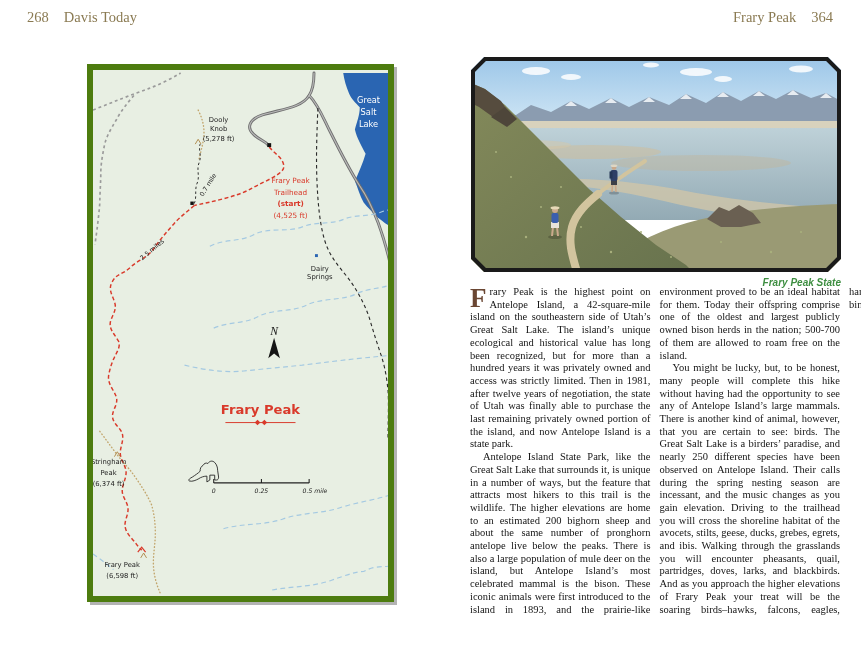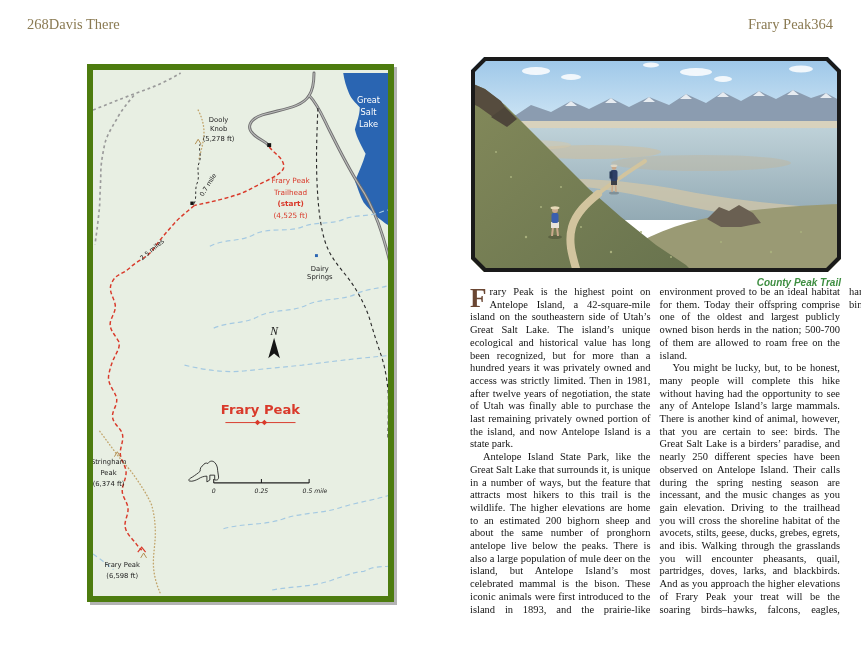--- a/index.html
+++ b/index.html
@@ -10,22 +10,22 @@
     --map-red:#d93a2b;
     --caption-green:#3e8e41;
     --stream-blue:#a4c9e2;
     --ridge-tan:#c2a56c;
     --road-gray:#6f6f6f;
   }
   *{margin:0;padding:0;box-sizing:border-box;}
   html,body{background:#fff;}
   .spread{position:relative;width:861px;height:646px;background:#fff;overflow:hidden;
           font-family:"Liberation Serif",serif;}
-  .running-head{position:absolute;top:16px;font-size:14.5px;color:var(--header-brown);
-          display:flex;align-items:baseline;justify-content:center;}
+  .running-head{position:absolute;top:9px;font-size:14.5px;color:var(--header-brown);
+          display:flex;gap:15px;align-items:baseline;justify-content:center;}
   .rh-left{left:27px;}
   .rh-right{right:28px;}
   .map-frame{position:absolute;left:87px;top:64px;width:307px;height:538px;
           background:var(--map-bg);border:6px solid #4d7c0f;box-shadow:3px 3px 0 #b3b3b3;}
   .map-frame svg{display:block;width:100%;height:100%;}
   text.maplab{font-family:"DejaVu Sans",sans-serif;fill:#1c1c1c;}
   text.red{fill:var(--map-red);}
   text.white{fill:#fff;}
   .photo-frame{position:absolute;left:471px;top:57px;width:370px;height:215px;}
   .photo-frame svg{display:block;width:100%;height:100%;}
@@ -40,21 +40,21 @@
   .dropcap{float:left;font-size:27px;line-height:23px;padding:1px 3px 0 0;
           color:var(--dropcap-brown);font-weight:bold;}
 </style>
 </head>
 <body>
 
 <div class="spread">
 
   <div class="running-head rh-left">
     <span>268</span>
-    <span>Davis There</span>
+    <span>Davis Today</span>
   </div>
   <div class="running-head rh-right">
     <span>Frary Peak</span>
     <span>364</span>
   </div>
 
   <div class="map-frame">
     <svg viewBox="0 0 303 534">
 
       <g>
@@ -284,21 +284,21 @@
           <rect x="139.5" y="113" width="7" height="11" rx="2" fill="#2e3f66"></rect>
           <rect x="138.5" y="114.5" width="3" height="7" fill="#243655"></rect>
           <circle cx="143" cy="110.5" r="2.4" fill="#c9a88b"></circle>
           <ellipse cx="143" cy="108.8" rx="3.4" ry="1.2" fill="#ddd6c4"></ellipse>
         </g>
       </g>
       <path d="M14,2 H356 L368,14 V201 L356,213 H14 L2,201 V14 Z" fill="none" stroke="#1a1a1a" stroke-width="4"></path>
     </svg>
   </div>
 
-  <div class="photo-caption">County Peak Trail</div>
+  <div class="photo-caption">Frary Peak State</div>
 
   <div class="article">
     <p><span class="dropcap">F</span><span>rary Peak is the highest point on Antelope Island, a 42-square-mile island on the southeastern side of Utah’s Great Salt Lake.  The island’s unique ecological and historical value has long been recognized, but for more than a hundred years it was privately owned and access was strictly limited.  Then in 1981, after twelve years of negotiation, the state of Utah was finally able to purchase the last remaining privately owned portion of the island, and now Antelope Island is a state park.</span></p>
     <p>Antelope Island State Park, like the Great Salt Lake that surrounds it, is unique in a number of ways, but the feature that attracts most hikers to this trail is the wildlife.  The higher elevations are home to an estimated 200 bighorn sheep and about the same number of pronghorn antelope live below the peaks.  There is also a large population of mule deer on the island, but Antelope Island’s most celebrated mammal is the bison.  These iconic animals were first introduced to the island in 1893, and the prairie-like environment proved to be an ideal habitat for them.  Today their offspring comprise one of the oldest and largest publicly owned bison herds in the nation;  500-700  of them are allowed to roam free on the island.</p>
     <p>You might be lucky, but, to be honest, many people will complete this hike without having had the opportunity to see any of Antelope Island’s large mammals.  There is another kind of animal, however, that you are certain to see:  birds.  The Great Salt Lake is a birders’ paradise, and nearly 250 different species have been observed on Antelope Island.  Their calls during the spring nesting season are incessant, and the music changes as you gain elevation.  Driving to the trailhead you will cross the shoreline habitat of the avocets, stilts, geese, ducks, grebes, egrets, and ibis.  Walking through the grasslands you will encounter pheasants, quail, partridges, doves, larks, and blackbirds.  And as you approach the higher elevations of Frary Peak your treat will be the soaring birds–hawks, falcons, eagles, harriers, and kestrels.  Be sure to take your binoculars for a closer look.</p>
   </div>
 
 </div>
 
 </body></html>

